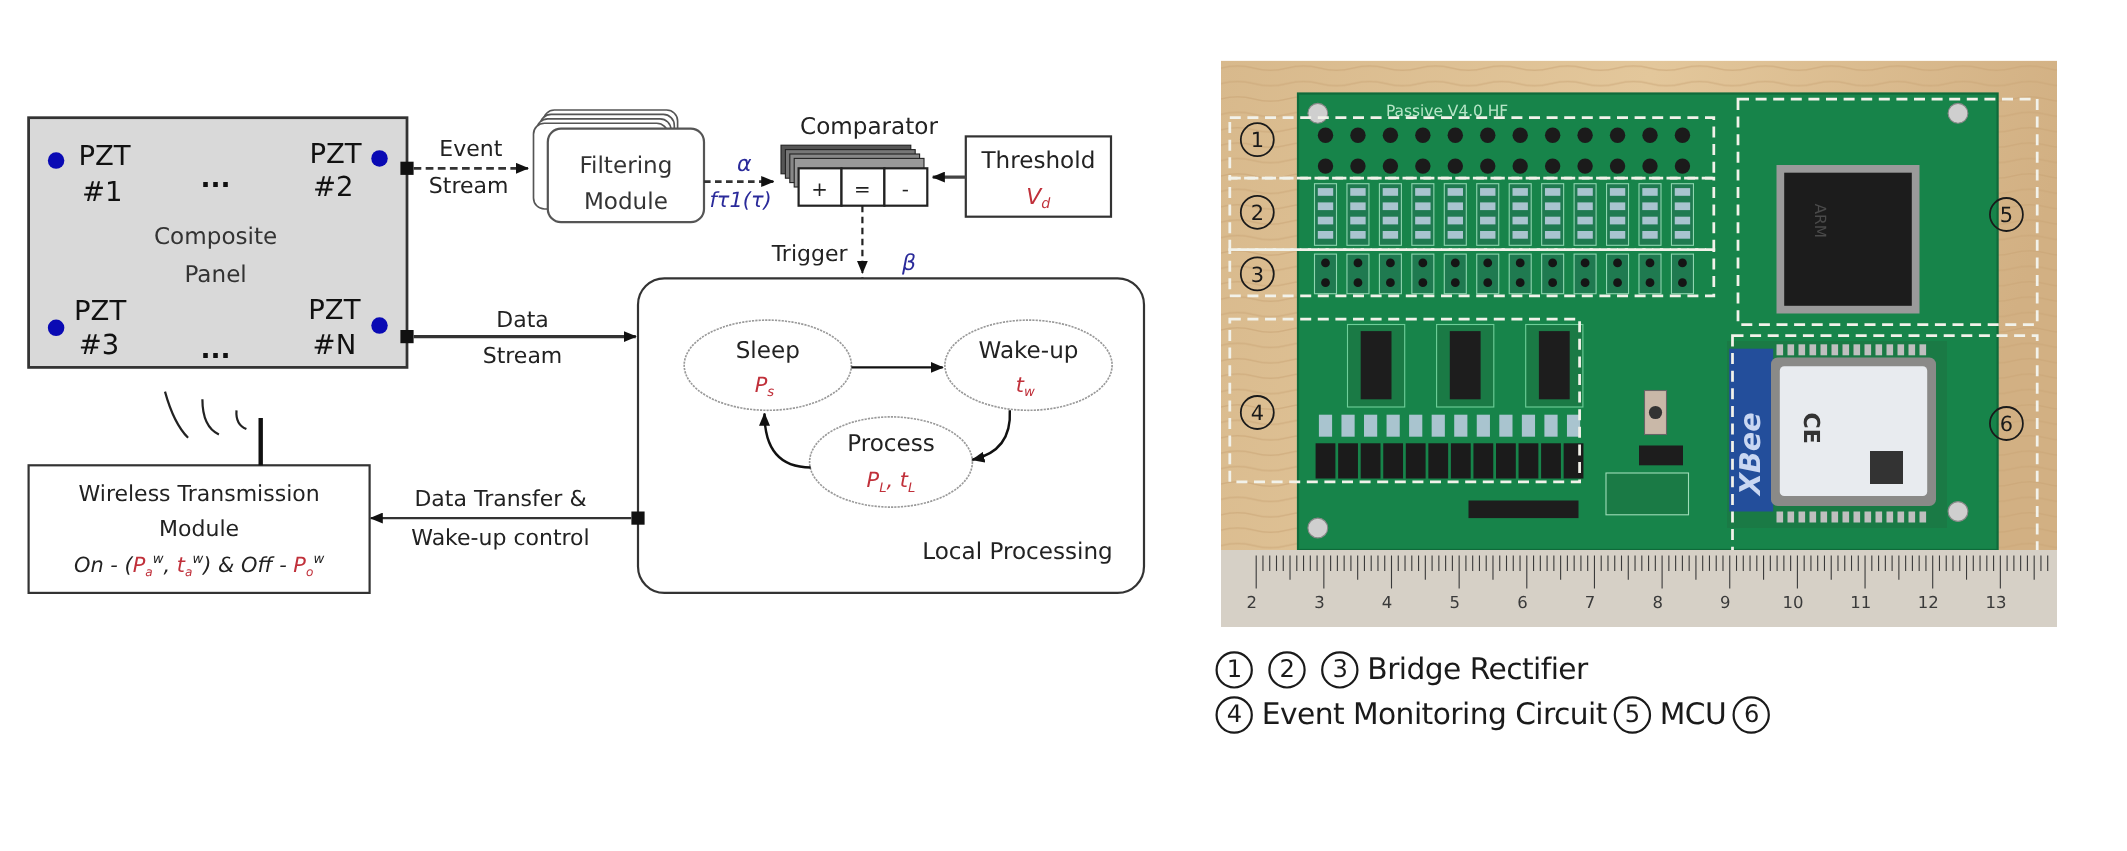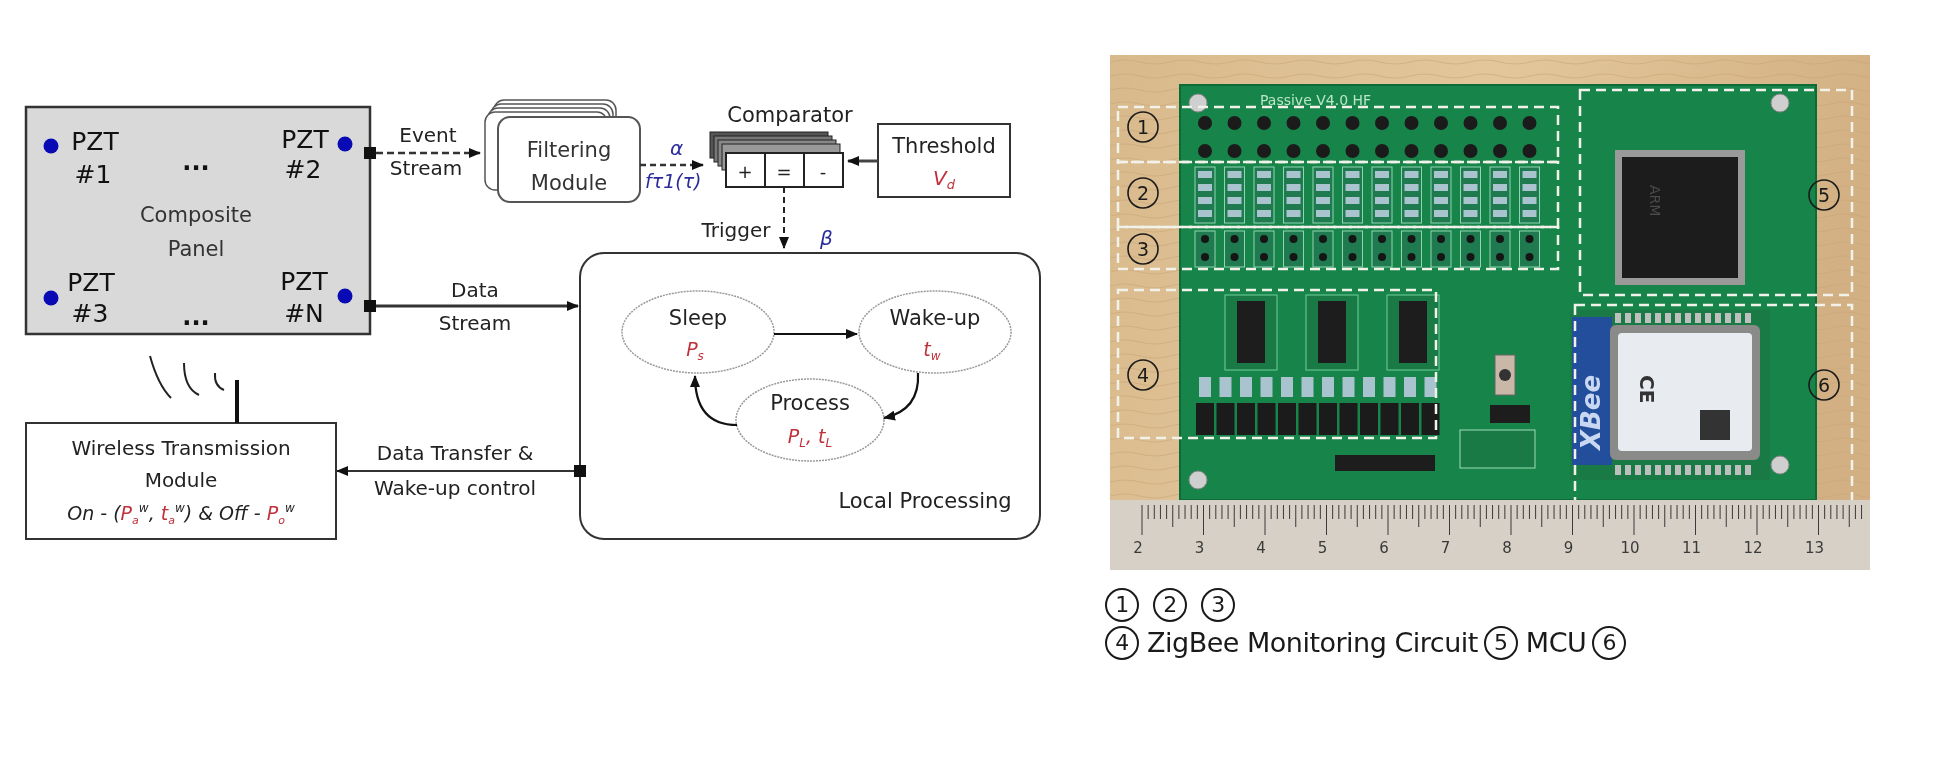--- a/index.html
+++ b/index.html
@@ -566,26 +566,27 @@
 <div class="legend">
   <div class="row">
     <span class="item">
         <span class="circ">1</span>
       </span>
     <span class="item">
         <span class="circ">2</span>
       </span>
     <span class="item">
         <span class="circ">3</span>
+        <span>Bridge Rectifier</span>
       </span>
   </div>
   <div class="row">
     <span class="item">
         <span class="circ">4</span>
-        <span>ZigBee Monitoring Circuit</span>
+        <span>Event Monitoring Circuit</span>
       </span>
     <span class="item">
         <span class="circ">5</span>
         <span>MCU</span>
       </span>
     <span class="item">
         <span class="circ">6</span>
       </span>
   </div>
 </div>

